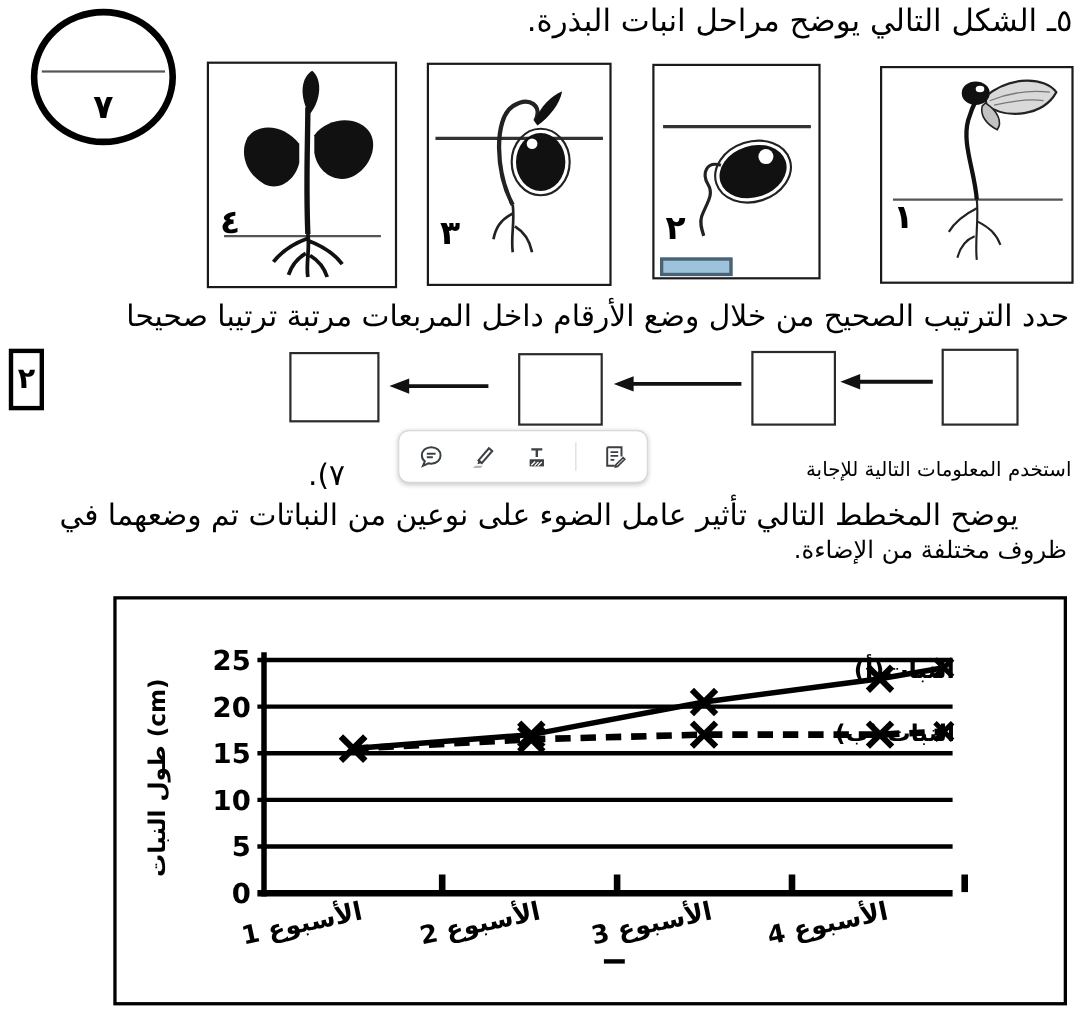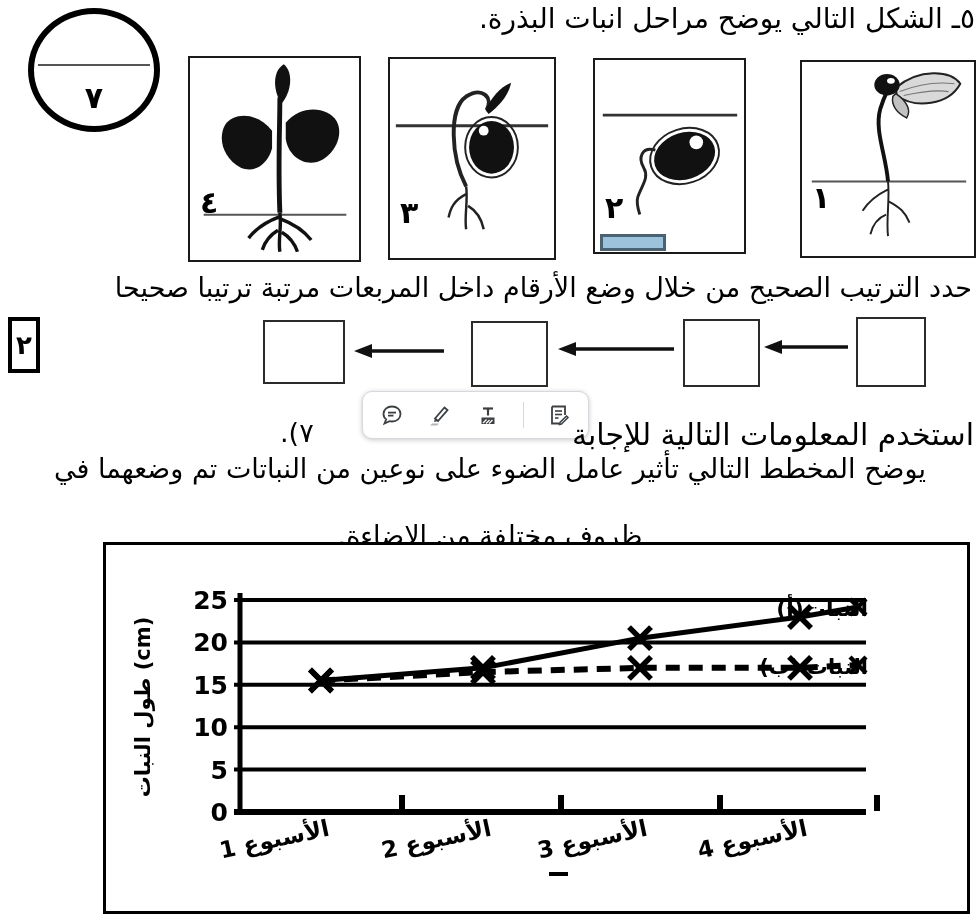--- a/index.html
+++ b/index.html
@@ -142,25 +142,25 @@
     <svg viewBox="0 0 24 24" width="24" height="24">
       <path d="M5,3.5 H18 V12 M5,3.5 V20.5 H12" fill="none" stroke="#3c4043" stroke-width="1.8"></path>
       <line x1="8" y1="8" x2="15" y2="8" stroke="#3c4043" stroke-width="1.6"></line>
       <line x1="8" y1="11.5" x2="15" y2="11.5" stroke="#3c4043" stroke-width="1.6"></line>
       <line x1="8" y1="15" x2="11.5" y2="15" stroke="#3c4043" stroke-width="1.6"></line>
       <path d="M14.5,21 L21,14.5 L19.5,13 L13,19.5 L12.5,21.5 Z" fill="none" stroke="#3c4043" stroke-width="1.5"></path>
     </svg>
   </div>
 </div>
 
-<div class="abs rtl doc-text" style="right:6px;top:417px;font-size:30px;">استخدم المعلومات التالية للإجابة</div>
+<div class="abs rtl doc-text" style="right:6px;top:417px;font-size:18px;">استخدم المعلومات التالية للإجابة</div>
 <div class="abs rtl doc-text" style="left:280px;top:417px;font-size:27px;">٧).</div>
 
 <div class="abs rtl doc-text" style="left:10px;top:453px;width:960px;text-align:center;font-size:27px;">يوضح المخطط التالي تأثير عامل الضوء على نوعين من النباتات تم وضعهما في</div>
-<div class="abs rtl doc-text" style="left:10px;top:488px;width:960px;text-align:center;font-size:27px;margin-top:32px;">ظروف مختلفة من الإضاءة.</div>
+<div class="abs rtl doc-text" style="left:10px;top:488px;width:960px;font-size:22px;">ظروف مختلفة من الإضاءة.</div>
 
 <div class="abs chart-frame" style="left:103px;top:542px;width:867px;height:372px;">
   <svg viewBox="0 0 861 366" width="861" height="366">
       <line x1="128" y1="267" x2="760" y2="267" stroke="#000" stroke-width="6"></line>
       <text x="122" y="276" text-anchor="end" font-size="25" font-weight="bold">0</text>
       <line x1="128" y1="224.6" x2="760" y2="224.6" stroke="#000" stroke-width="4"></line>
       <text x="122" y="233.6" text-anchor="end" font-size="25" font-weight="bold">5</text>
       <line x1="128" y1="182.2" x2="760" y2="182.2" stroke="#000" stroke-width="4"></line>
       <text x="122" y="191.2" text-anchor="end" font-size="25" font-weight="bold">10</text>
       <line x1="128" y1="139.8" x2="760" y2="139.8" stroke="#000" stroke-width="4"></line>

